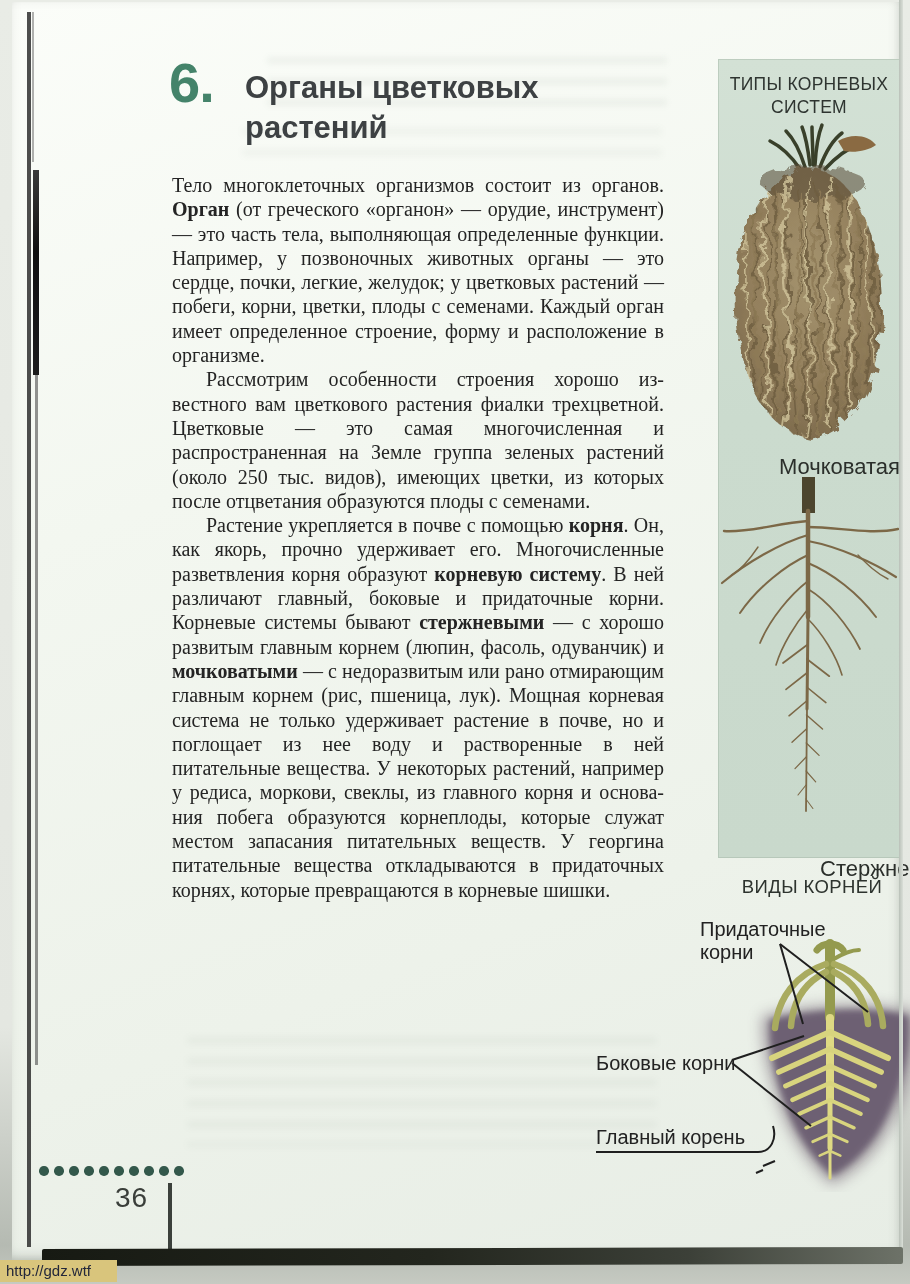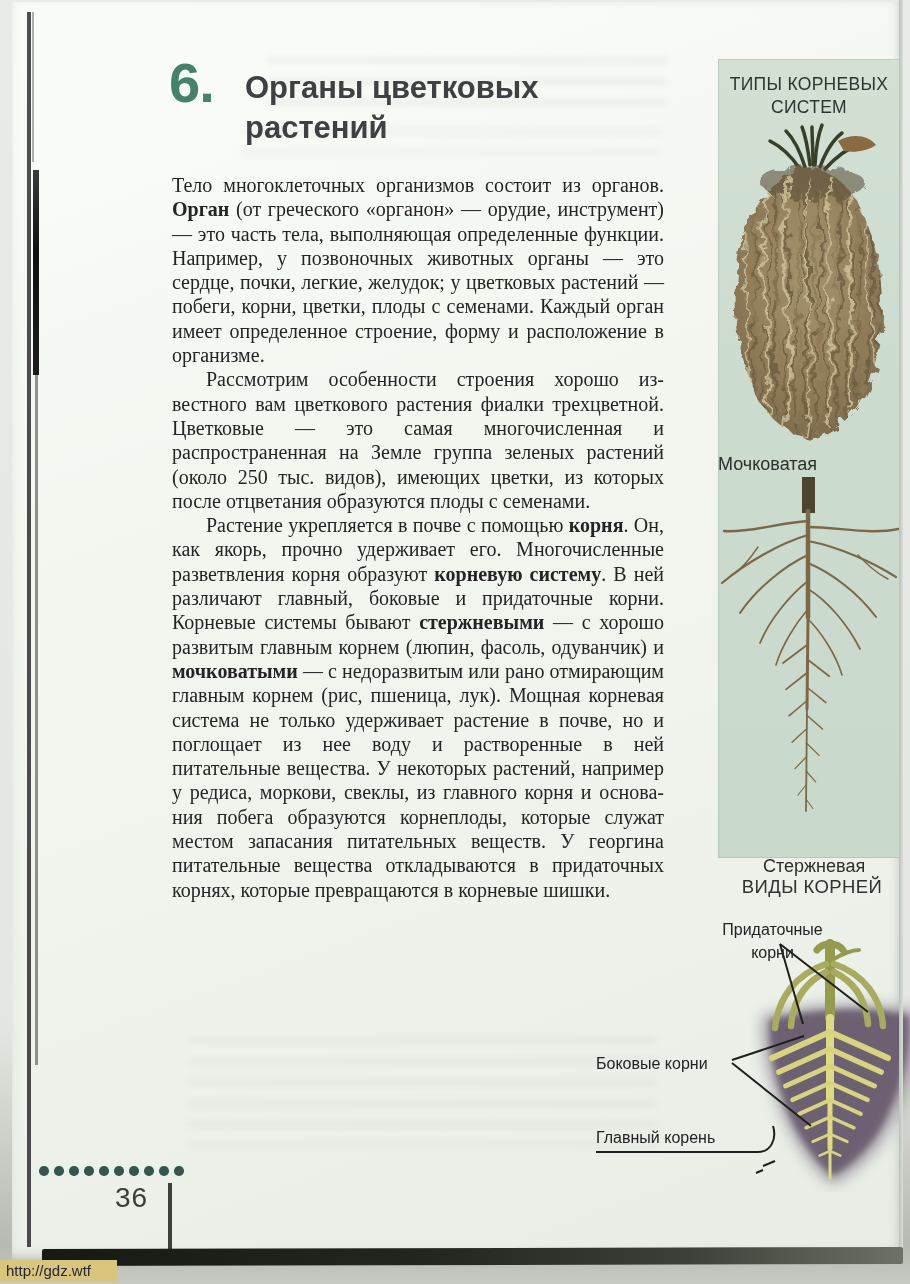--- a/index.html
+++ b/index.html
@@ -33,31 +33,31 @@
     color:#242424;text-align:justify;}
   .body-text p{margin:0;}
   .body-text p.indent{text-indent:34px;}
   .body-text .b{font-weight:700;}
   
   .panel{position:absolute;left:706px;top:57px;width:182px;height:799px;
     background:linear-gradient(180deg,#d3e1d5 0%,#cbdbce 45%,#c9d9cc 100%);
     box-shadow:inset 0 0 0 1px rgba(150,170,152,.35);}
   .panel-title{position:absolute;left:0;top:14px;width:100%;text-align:center;
     font-size:17.5px;line-height:23px;color:#2e3430;letter-spacing:.3px;}
-  .panel-label{position:absolute;width:100%;text-align:left;font-size:18px;color:#2b2f2b;}
+  .panel-label{position:absolute;width:100%;text-align:right;font-size:22px;color:#2b2f2b;}
   .lbl-fibrous{top:395px;}
   .lbl-taproot{top:797px;padding-left:45px;}
   .panel svg{position:absolute;left:0;}
   .svg-fibrous{top:62px;}
   .svg-taproot{top:418px;}
   
   .roots-title{position:absolute;left:700px;top:874px;width:200px;text-align:center;
     font-size:18.5px;color:#2d332e;letter-spacing:.4px;}
   .diagram-svg{position:absolute;left:568px;top:898px;}
-  .root-label{position:absolute;font-size:16px;line-height:23px;color:#222;text-align:center;}
+  .root-label{position:absolute;font-size:20px;line-height:23px;color:#222;}
   .lbl-advent{left:688px;top:916px;width:145px;}
   .lbl-lateral{left:584px;top:1050px;white-space:nowrap;}
   .lbl-main{left:584px;top:1124px;white-space:nowrap;}
   
   .dots{position:absolute;left:27px;top:1164px;display:flex;gap:5.5px;}
   .dots span{width:9.5px;height:9.5px;border-radius:50%;background:#33584b;}
   .page-num{position:absolute;left:103px;top:1180px;font-size:28px;color:#3a3e3a;letter-spacing:1px;}
   .vrule{position:absolute;left:156px;top:1181px;width:3.5px;height:74px;background:#3b403b;}
   .bottom-band{position:absolute;left:42px;top:1248px;width:861px;height:17px;
     background:linear-gradient(90deg,#171a13 0%,#23261e 45%,#3c4038 75%,#6d7268 100%);

